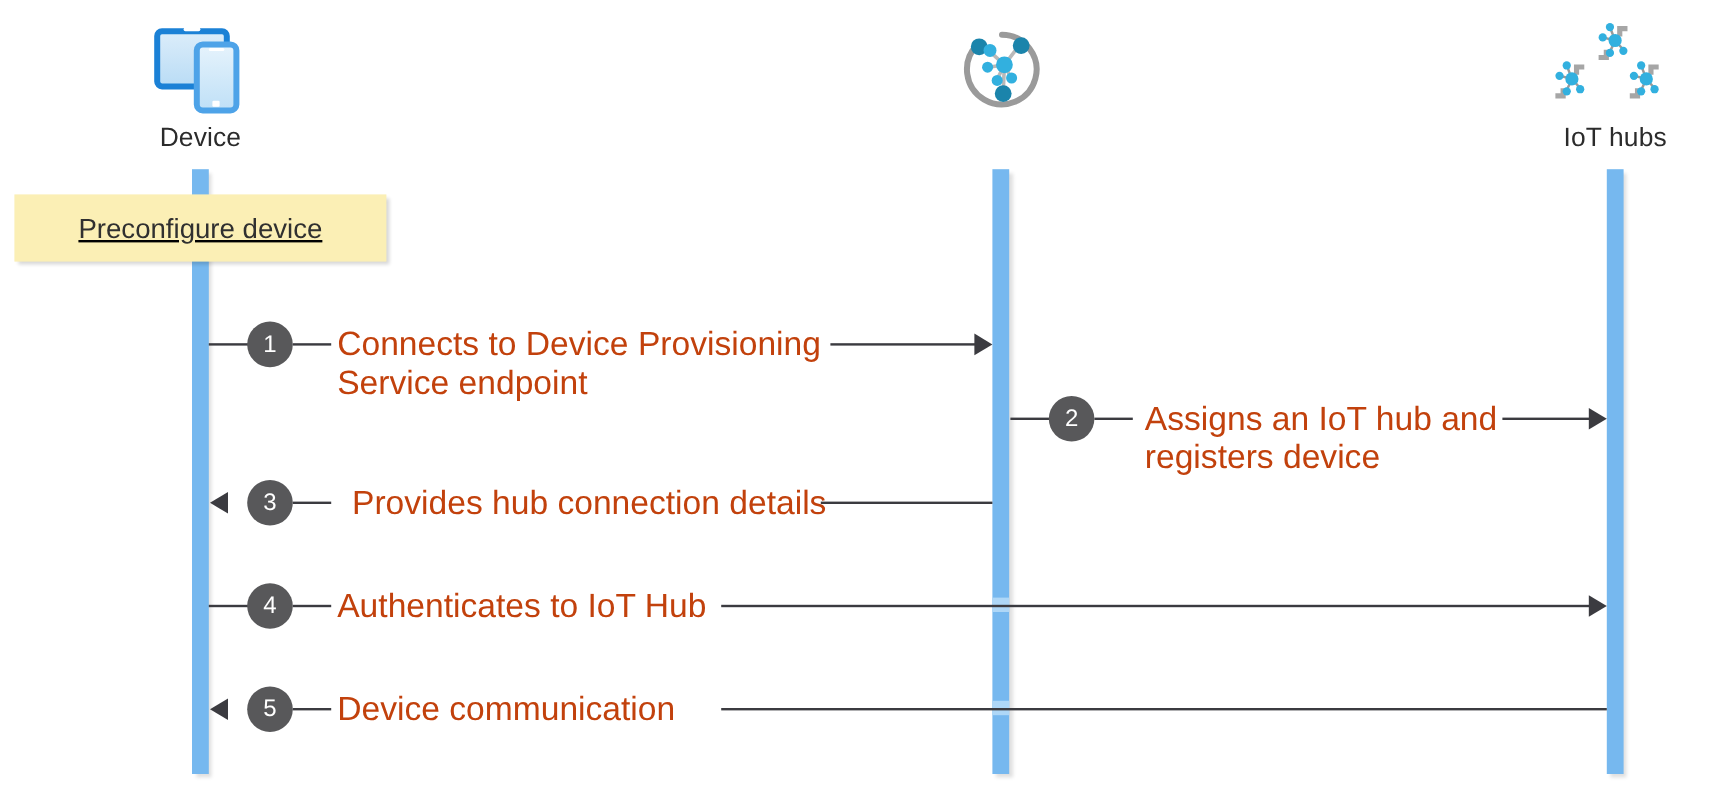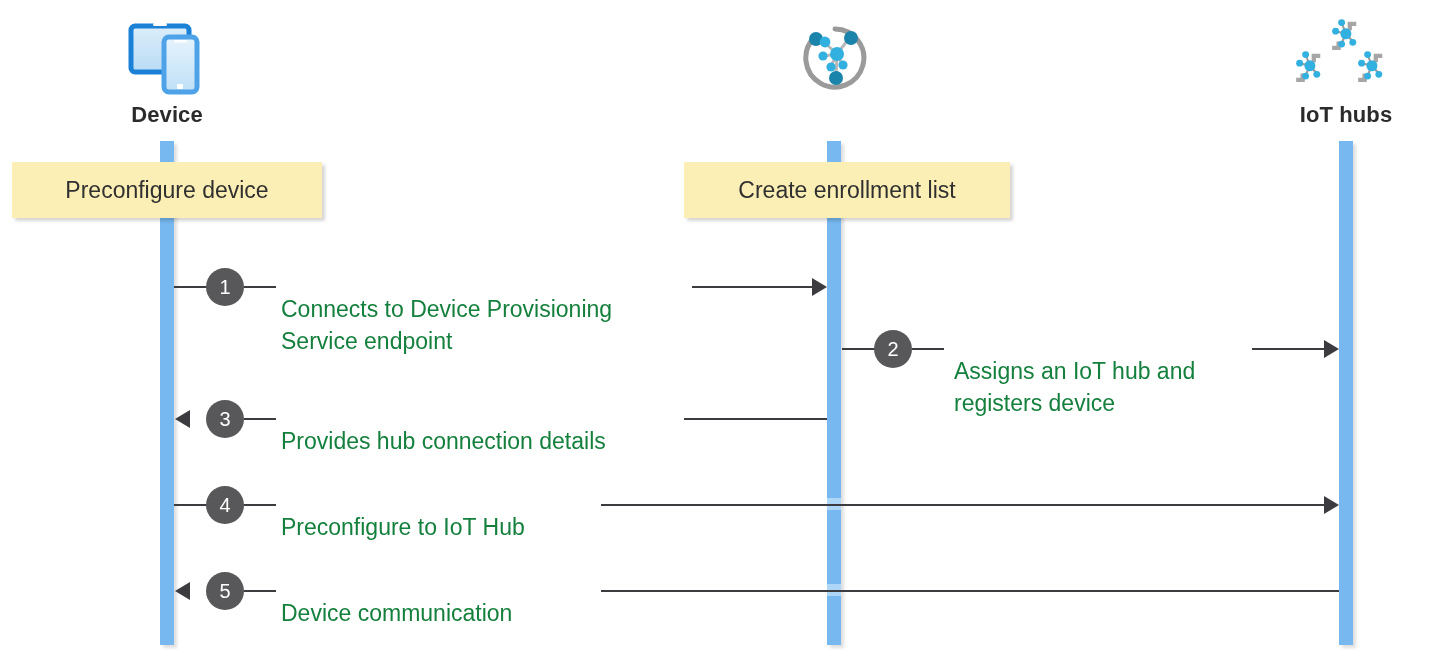--- a/index.html
+++ b/index.html
@@ -27,21 +27,21 @@
     text-align: center;
   }
   .actor-icon {
     height: 84px;
     display: flex;
     align-items: center;
     justify-content: center;
   }
   .actor-label {
     font-size: 22px;
-    font-weight: bold;
+    font-weight: normal;
     color: #2b2b2b;
     letter-spacing: 0.1px;
     line-height: 1;
     margin-top: 4px;
   }
 
   
   .lifeline {
     position: absolute;
     width: 14px;
@@ -96,26 +96,25 @@
     background: #58585a;
     color: #ffffff;
     font-size: 20px;
     display: flex;
     align-items: center;
     justify-content: center;
     line-height: 1;
   }
   .msg-text {
     position: absolute;
-    font-size: 23px;
-    color: #15803d;
+    font-size: 28px;
+    color: #c2410c;
     line-height: 32px;
     white-space: pre-line;
     text-align: left;
-    margin-top: 22px;
   }
 </style>
 </head>
 <body>
 
 <div id="canvas">
 
   <div class="actor" style="left:57px; top:16px;">
     <div class="actor-icon">
       <svg width="82" height="76" viewBox="0 0 82 76" aria-hidden="true">
@@ -213,25 +212,22 @@
     <div class="actor-label">IoT hubs</div>
   </div>
 
   <div class="lifeline" style="left:160px; top:141px; height:504px;"></div>
   <div class="lifeline" style="left:827px; top:141px; height:504px;"></div>
   <div class="lifeline" style="left:1339px; top:141px; height:504px;"></div>
 
   <div class="lifeline-cross" style="left:827px; top:498px;"></div>
   <div class="lifeline-cross" style="left:827px; top:584px;"></div>
 
-  <div class="note" style="left:12px; top:162px; width:310px; height:56px;">
+  <div class="note" style="left:12px; top:162px; width:310px; height:56px;text-decoration:underline;">
     <span class="note-label">Preconfigure device</span>
-  </div>
-  <div class="note" style="left:684px; top:162px; width:326px; height:56px;">
-    <span class="note-label">Create enrollment list</span>
   </div>
 
   <div>
     <div class="msg-line" style="left:174px; top:286px; width:36px;"></div>
     <div class="badge" style="left:206px; top:268px;">1</div>
     <div class="msg-line" style="left:244px; top:286px; width:32px;"></div>
     <div class="msg-text" style="left:281px; top:271px; width:410px;">Connects to Device Provisioning
 Service endpoint</div>
     <div class="msg-line" style="left:692px; top:286px; width:125px;"></div>
     <div class="arrowhead right" style="left:812px; top:278px;"></div>
@@ -244,29 +240,29 @@
     <div class="msg-text" style="left:954px; top:333px; width:310px;">Assigns an IoT hub and
 registers device</div>
     <div class="msg-line" style="left:1252px; top:348px; width:77px;"></div>
     <div class="arrowhead right" style="left:1324px; top:340px;"></div>
   </div>
 
   <div>
     <div class="arrowhead left" style="left:175px; top:410px;"></div>
     <div class="badge" style="left:206px; top:400px;">3</div>
     <div class="msg-line" style="left:244px; top:418px; width:32px;"></div>
-    <div class="msg-text" style="left:281px; top:403px; width:420px;">Provides hub connection details</div>
+    <div class="msg-text" style="left:281px; top:403px; width:420px;text-align:center;">Provides hub connection details</div>
     <div class="msg-line" style="left:684px; top:418px; width:143px;"></div>
   </div>
 
   <div>
     <div class="msg-line" style="left:174px; top:504px; width:36px;"></div>
     <div class="badge" style="left:206px; top:486px;">4</div>
     <div class="msg-line" style="left:244px; top:504px; width:32px;"></div>
-    <div class="msg-text" style="left:281px; top:489px; width:330px;">Preconfigure to IoT Hub</div>
+    <div class="msg-text" style="left:281px; top:489px; width:330px;">Authenticates to IoT Hub</div>
     <div class="msg-line" style="left:601px; top:504px; width:728px;"></div>
     <div class="arrowhead right" style="left:1324px; top:496px;"></div>
   </div>
 
   <div>
     <div class="arrowhead left" style="left:175px; top:582px;"></div>
     <div class="badge" style="left:206px; top:572px;">5</div>
     <div class="msg-line" style="left:244px; top:590px; width:32px;"></div>
     <div class="msg-text" style="left:281px; top:575px; width:320px;">Device communication</div>
     <div class="msg-line" style="left:601px; top:590px; width:738px;"></div>

